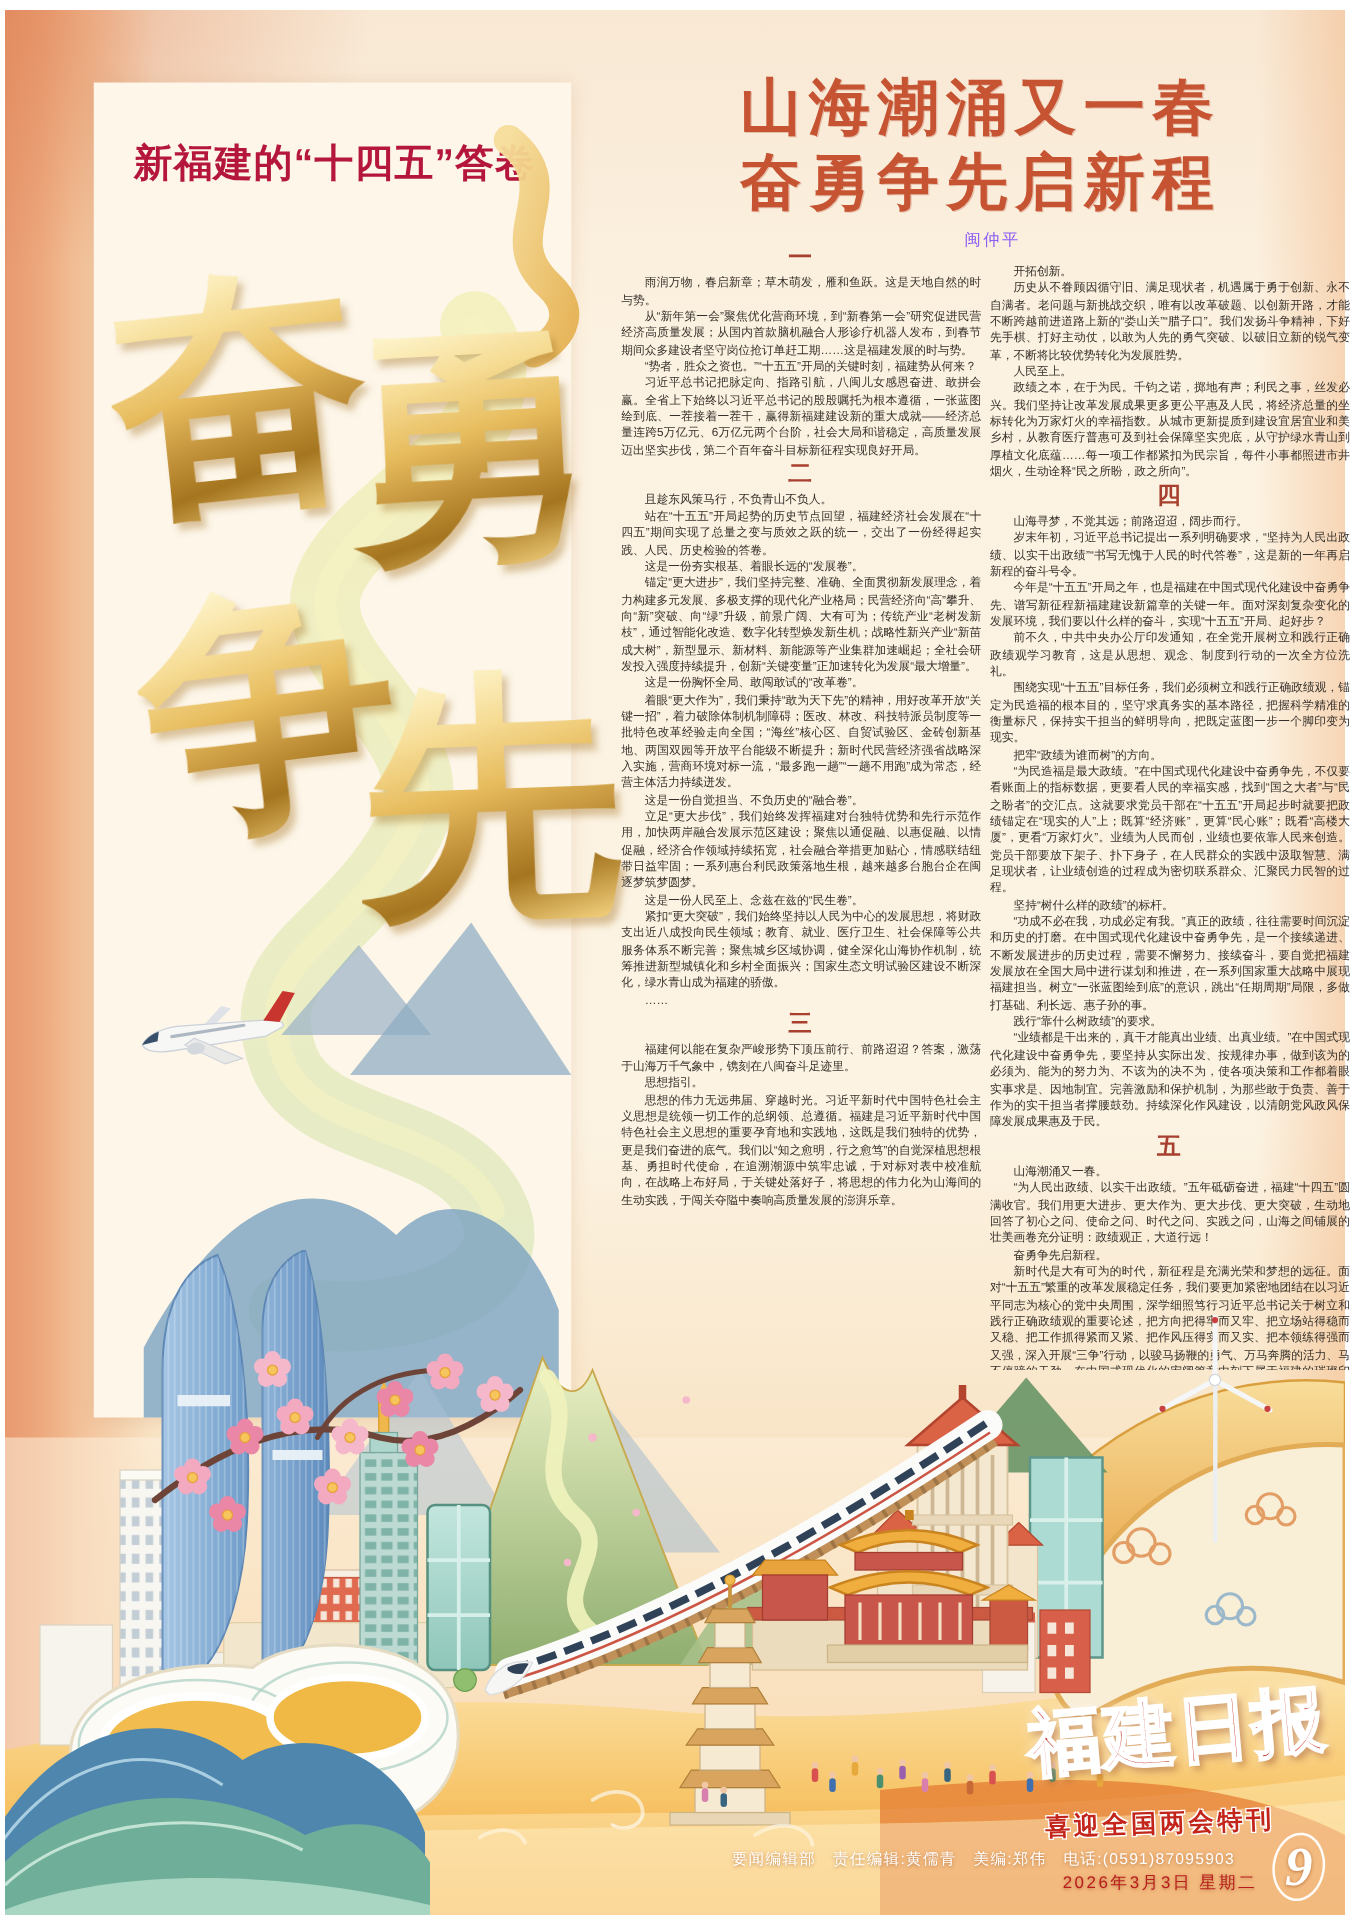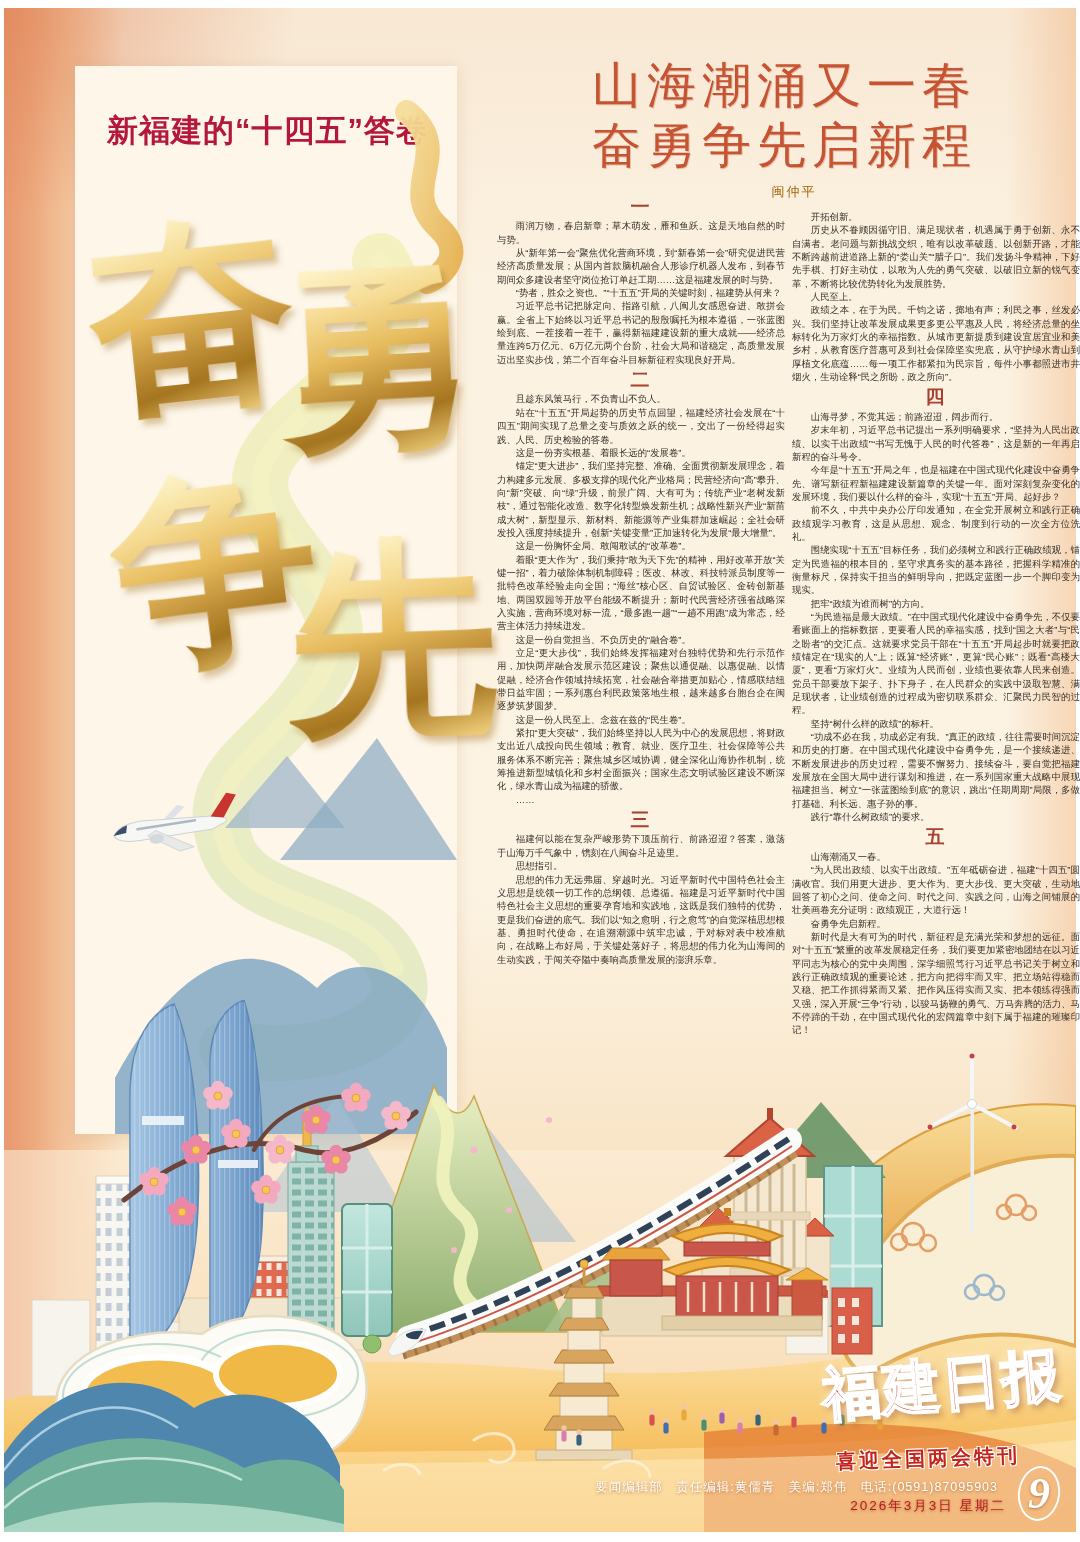--- a/index.html
+++ b/index.html
@@ -41,26 +41,26 @@
   .gchar.c0 { left:14px;  top:148px; font-size:205px; transform:rotate(-6deg); }
   .gchar.c1 { left:202px; top:192px; font-size:200px; transform:rotate(-3deg); }
   .gchar.c2 { left:38px;  top:402px; font-size:205px; transform:rotate(-7deg); }
   .gchar.c3 { left:212px; top:470px; font-size:210px; transform:rotate(-2deg); }
   
   .headline {
     position:absolute; left:592px; top:56px; width:474px; z-index:3;
     font-family:"Liberation Serif", serif; color:#c65331;
   }
   .headline .hl {
-    font-size:49px; font-weight:normal; letter-spacing:6px; line-height:1.22;
+    font-size:49px; font-weight:bold; letter-spacing:6px; line-height:1.22;
     text-shadow: 1px 1px 0 rgba(170,60,30,.25);
   }
   .byline {
     margin-top:7px; padding-right:70px; text-align:center;
-    font-size:13px; color:#a16207; letter-spacing:2px;
+    font-size:13px; color:#8b5cf6; letter-spacing:2px;
     font-family:"Liberation Sans", sans-serif;
   }
   
   .col {
     position:absolute; z-index:3; overflow:hidden;
     font-size:9.4px; line-height:13.35px; color:#35302a;
     font-family:"Liberation Sans", sans-serif;
   }
   .col1 { left:497px; top:193px; width:288px; height:850px; }
   .col2 { left:792px; top:170px; width:288px; height:886px;margin-top:40px; }
@@ -82,21 +82,21 @@
     transform:rotate(-5deg);
   }
   .special {
     position:absolute; left:836px; top:1444px; width:250px; z-index:5;
     font-size:20px; font-weight:bold; color:#c3251b; letter-spacing:3px;
     text-shadow:1px 1px 0 #fff, -1px -1px 0 #fff, 1px -1px 0 #fff, -1px 1px 0 #fff;
     transform:rotate(-2deg);
     font-family:"Liberation Serif", serif;
   }
   .credits {
-    position:absolute; right:82px; top:1479px; z-index:5; text-align:center;
+    position:absolute; right:92px; top:1479px; z-index:5; text-align:center;
     font-size:12.5px; color:#ffffff; letter-spacing:1px;
     text-shadow:0 1px 3px rgba(150,70,20,.6);
   }
   .pubdate {
     position:absolute; right:74px; top:1497px; z-index:5; text-align:right;
     font-size:13.5px; color:#b91c1c; letter-spacing:2px;
     text-shadow:0 1px 3px rgba(150,70,20,.6);
   }
   .page-num {
     position:absolute; right:30px; top:1468px; z-index:5;
@@ -190,20 +190,21 @@
       <div class="para">山海寻梦，不觉其远；前路迢迢，阔步而行。</div>
       <div class="para">岁末年初，习近平总书记提出一系列明确要求，“坚持为人民出政绩、以实干出政绩”“书写无愧于人民的时代答卷”，这是新的一年再启新程的奋斗号令。</div>
       <div class="para">今年是“十五五”开局之年，也是福建在中国式现代化建设中奋勇争先、谱写新征程新福建建设新篇章的关键一年。面对深刻复杂变化的发展环境，我们要以什么样的奋斗，实现“十五五”开局、起好步？</div>
       <div class="para">前不久，中共中央办公厅印发通知，在全党开展树立和践行正确政绩观学习教育，这是从思想、观念、制度到行动的一次全方位洗礼。</div>
       <div class="para">围绕实现“十五五”目标任务，我们必须树立和践行正确政绩观，锚定为民造福的根本目的，坚守求真务实的基本路径，把握科学精准的衡量标尺，保持实干担当的鲜明导向，把既定蓝图一步一个脚印变为现实。</div>
       <div class="para">把牢“政绩为谁而树”的方向。</div>
       <div class="para">“为民造福是最大政绩。”在中国式现代化建设中奋勇争先，不仅要看账面上的指标数据，更要看人民的幸福实感，找到“国之大者”与“民之盼者”的交汇点。这就要求党员干部在“十五五”开局起步时就要把政绩锚定在“现实的人”上；既算“经济账”，更算“民心账”；既看“高楼大厦”，更看“万家灯火”。业绩为人民而创，业绩也要依靠人民来创造。党员干部要放下架子、扑下身子，在人民群众的实践中汲取智慧、满足现状者，让业绩创造的过程成为密切联系群众、汇聚民力民智的过程。</div>
       <div class="para">坚持“树什么样的政绩”的标杆。</div>
       <div class="para">“功成不必在我，功成必定有我。”真正的政绩，往往需要时间沉淀和历史的打磨。在中国式现代化建设中奋勇争先，是一个接续递进、不断发展进步的历史过程，需要不懈努力、接续奋斗，要自觉把福建发展放在全国大局中进行谋划和推进，在一系列国家重大战略中展现福建担当。树立“一张蓝图绘到底”的意识，跳出“任期周期”局限，多做打基础、利长远、惠子孙的事。</div>
       <div class="para">践行“靠什么树政绩”的要求。</div>
+      <div class="para">“业绩都是干出来的，真干才能真出业绩、出真业绩。”在中国式现代化建设中奋勇争先，要坚持从实际出发、按规律办事，做到该为的必须为、能为的努力为、不该为的决不为，使各项决策和工作都着眼实事求是、因地制宜。完善激励和保护机制，为那些敢于负责、善于作为的实干担当者撑腰鼓劲。持续深化作风建设，以清朗党风政风保障发展成果惠及于民。</div>
       <div class="sec-head">五</div>
       <div class="para">山海潮涌又一春。</div>
       <div class="para">“为人民出政绩、以实干出政绩。”五年砥砺奋进，福建“十四五”圆满收官。我们用更大进步、更大作为、更大步伐、更大突破，生动地回答了初心之问、使命之问、时代之问、实践之问，山海之间铺展的壮美画卷充分证明：政绩观正，大道行远！</div>
       <div class="para">奋勇争先启新程。</div>
       <div class="para">新时代是大有可为的时代，新征程是充满光荣和梦想的远征。面对“十五五”繁重的改革发展稳定任务，我们要更加紧密地团结在以习近平同志为核心的党中央周围，深学细照笃行习近平总书记关于树立和践行正确政绩观的重要论述，把方向把得牢而又牢、把立场站得稳而又稳、把工作抓得紧而又紧、把作风压得实而又实、把本领练得强而又强，深入开展“三争”行动，以骏马扬鞭的勇气、万马奔腾的活力、马不停蹄的干劲，在中国式现代化的宏阔篇章中刻下属于福建的璀璨印记！</div>
     </div>
 
   <svg class="illus" width="1072" height="532" viewBox="0 0 1072 532">
     <defs>
       <linearGradient id="gfield" x1="0" y1="0" x2="0" y2="1">

